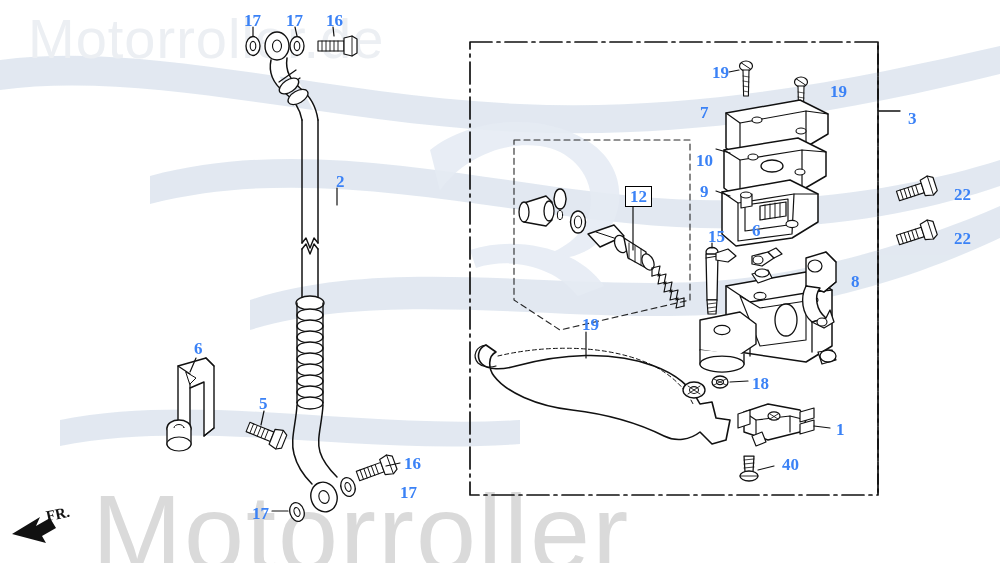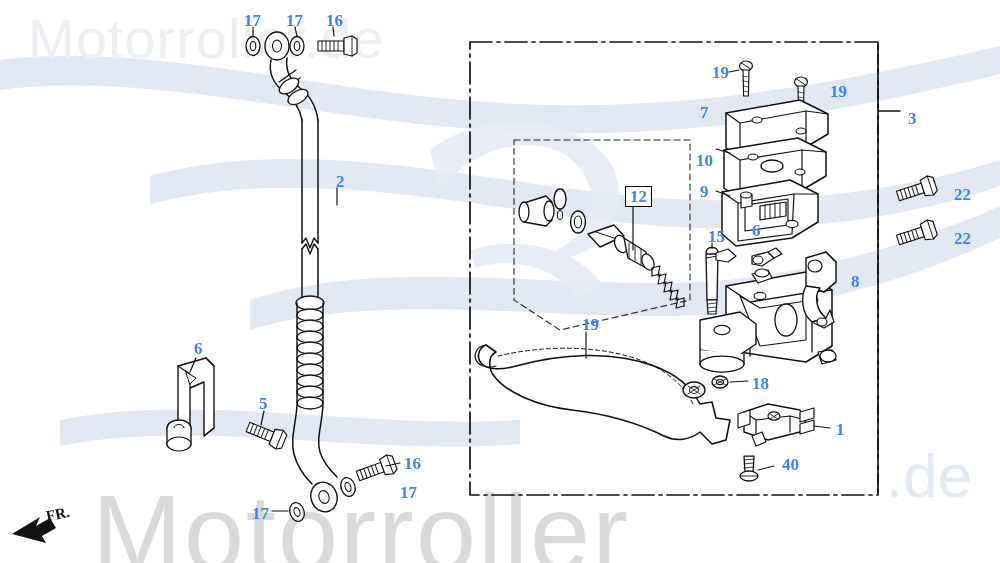--- a/index.html
+++ b/index.html
@@ -38,21 +38,20 @@
       <path d="M430,150 C470,118 540,112 586,140 C620,160 628,198 610,228
                C596,252 566,264 540,256 C566,250 586,232 590,210
                C596,178 572,150 540,146 C500,141 462,160 440,190 Z"></path>
       <path d="M470,250 C520,234 580,250 604,286 L578,296
                C556,268 514,256 476,268 Z"></path>
     </g>
   </svg>
 
   <div class="wm" id="wm-top">Motorroller.de</div>
   <div class="wm" id="wm-bottom">Motorroller</div>
-  <div class="wm" id="wm-de">.de</div>
 
   <svg width="1000" height="563">
     <defs>
       <g id="hexbolt">
         <path d="M0,-5 L26,-5 L26,5 L0,5 Z" fill="#fff" stroke="#111" stroke-width="1.1"></path>
         <g stroke="#111" stroke-width="0.9">
           <line x1="4" y1="-5" x2="4" y2="5"></line>
             <line x1="8" y1="-5" x2="8" y2="5"></line>
           <line x1="12" y1="-5" x2="12" y2="5"></line>
             <line x1="16" y1="-5" x2="16" y2="5"></line>

